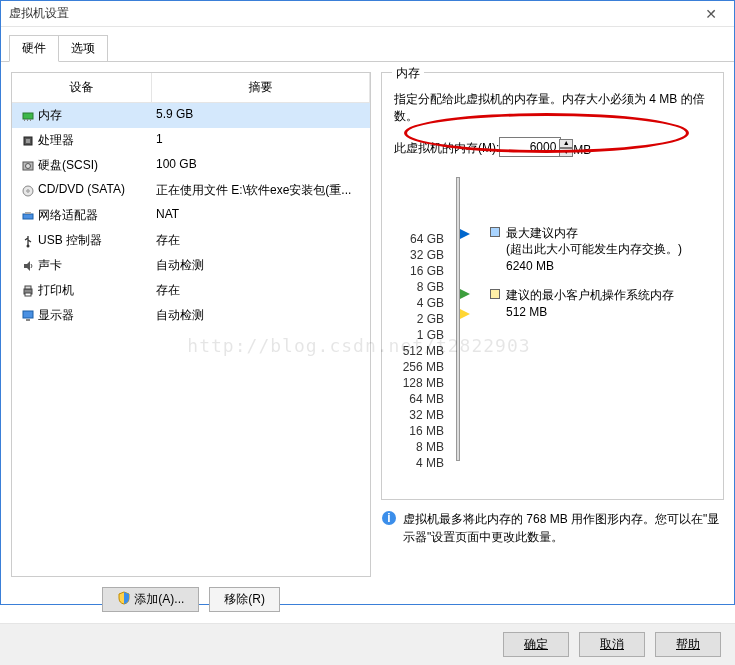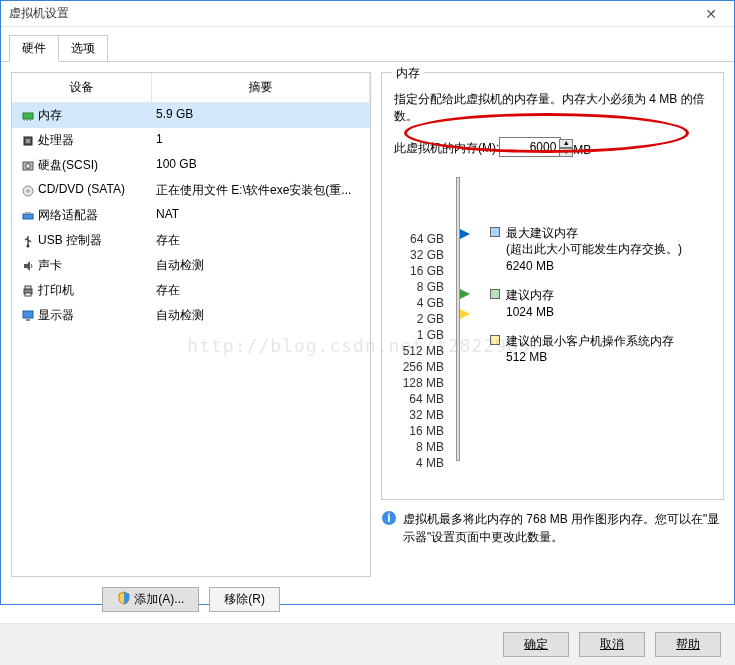--- a/index.html
+++ b/index.html
@@ -234,27 +234,20 @@
             <div style="height:54px"></div>
             <div class="legend-item">
               <div class="legend-sq blue"></div>
               <div class="legend-text">
                 <div>最大建议内存</div>
                 <div>(超出此大小可能发生内存交换。)</div>
                 <div>6240 MB</div>
               </div>
             </div>
             <div class="legend-item">
-              <div class="legend-sq green"></div>
-              <div class="legend-text">
-                <div>建议内存</div>
-                <div>1024 MB</div>
-              </div>
-            </div>
-            <div class="legend-item">
               <div class="legend-sq yellow"></div>
               <div class="legend-text">
                 <div>建议的最小客户机操作系统内存</div>
                 <div>512 MB</div>
               </div>
             </div>
           </div>
         </div>
       </div>
 

